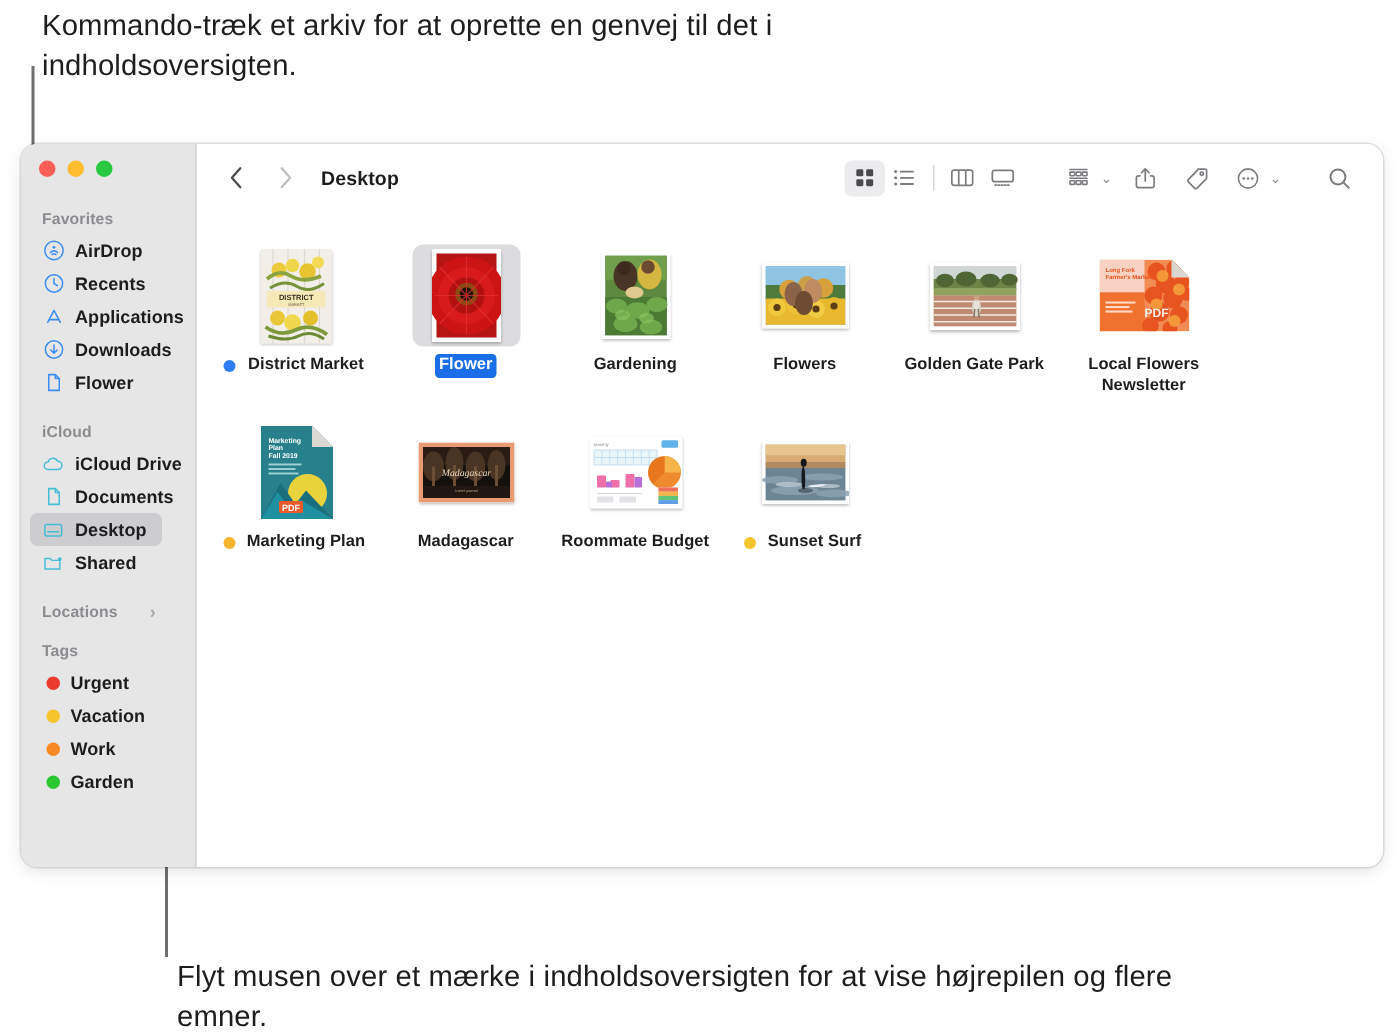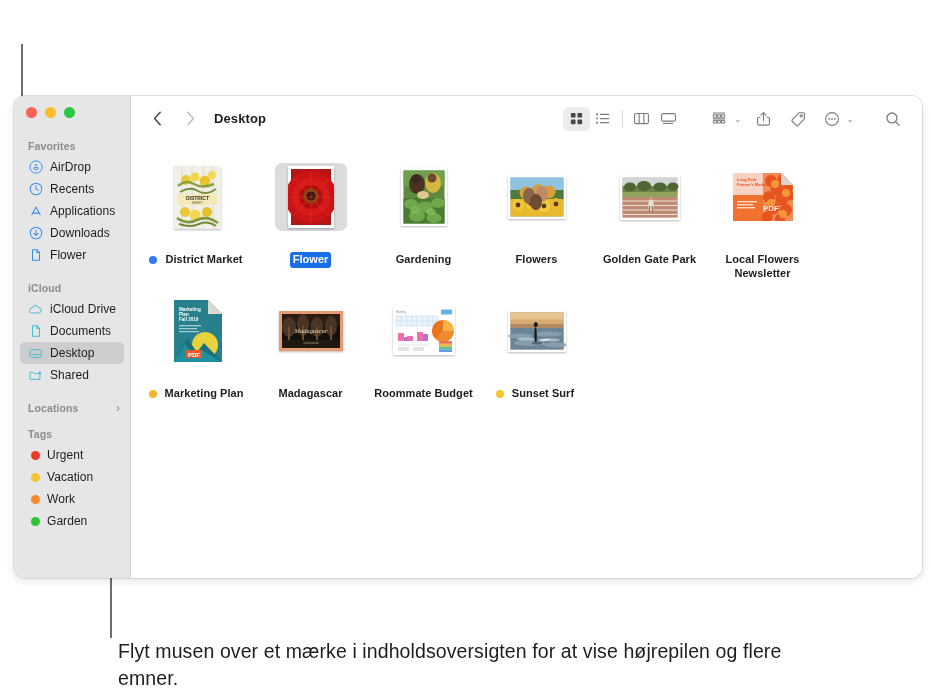--- a/index.html
+++ b/index.html
@@ -72,21 +72,21 @@
   .tl.red { background: #ff5f57; }
   .tl.yellow { background: #febc2e; }
   .tl.green { background: #28c840; }
 
   #sidebar-scroll {
     position: absolute;
     top: 38px;
     left: 0;
     right: 0;
     bottom: 0;
-    padding: 0 0 6px 0;
+    padding: 0 16px 6px 0;
   }
   .sb-section-title {
     font-size: 10.5px;
     font-weight: bold;
     color: #8c8c90;
     padding: 6px 0 4px 14px;
     letter-spacing: 0.1px;
     display: flex;
     align-items: center;
     justify-content: space-between;
@@ -99,20 +99,21 @@
   }
   .sb-item {
     display: flex;
     align-items: center;
     height: 22px;
     margin: 0 6px;
     padding-left: 8px;
     border-radius: 5px;
     gap: 7px;
     cursor: default;
+    font-weight: bold;
   }
   .sb-item.selected { background: #cdcdd0; }
   .sb-label {
     font-size: 12px;
     color: #1d1d1f;
     letter-spacing: 0.05px;
     white-space: nowrap;
   }
   .sb-icon {
     width: 15px;
@@ -206,21 +207,20 @@
     align-content: flex-start;
     overflow: hidden;
   }
   .file-cell {
     width: 113px;
     display: flex;
     flex-direction: column;
     align-items: center;
     padding-top: 10px;
     margin-bottom: 6px;
-    gap: 16px;
   }
   .thumb-box {
     width: 72px;
     height: 68px;
     display: flex;
     align-items: center;
     justify-content: center;
     border-radius: 7px;
   }
   .file-cell.selected .thumb-box { background: #dcdcde; }
@@ -258,20 +258,21 @@
     border-radius: 50%;
     flex: 0 0 8px;
     margin-top: 4px;
   }
 </style>
 </head>
 <body>
 
 <div id="page">
 
+  <div class="callout-text" id="callout-top">Kommando-træk et arkiv for at oprette en genvej til det i indholdsoversigten.</div>
   <div class="leader leader-v" style="left:21px; top:44px; height:232px;"></div>
   <div class="leader leader-h" style="left:21px; top:274px; width:22px;"></div>
 
   <div class="leader leader-v" style="left:110px; top:570px; height:68px;"></div>
   <div class="callout-text" id="callout-bottom">Flyt musen over et mærke i indholdsoversigten for at vise højrepilen og flere emner.</div>
 
   <div id="finder-window">
 
     <div id="sidebar">
 

